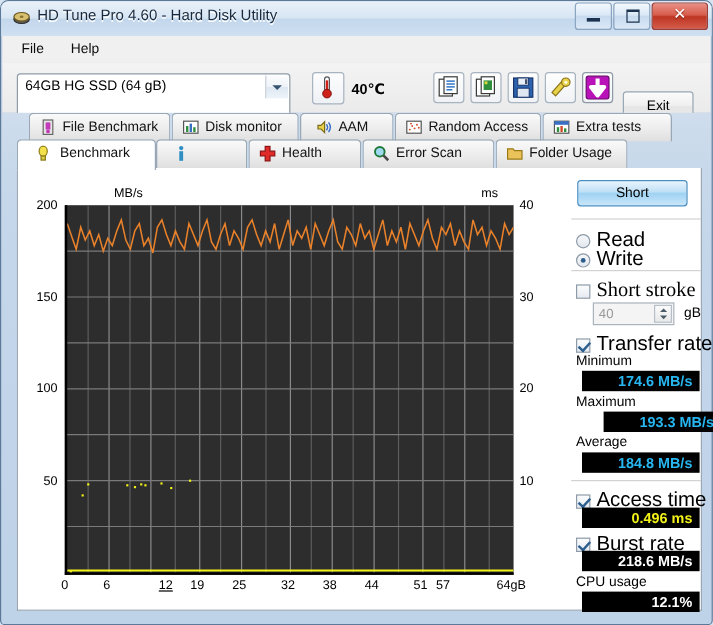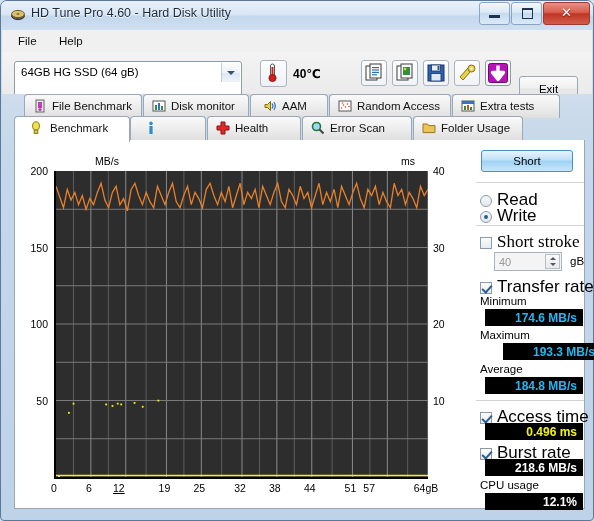--- a/index.html
+++ b/index.html
@@ -464,21 +464,21 @@
             <rect x="85.80625" y="234.82" width="1.8" height="1.8" fill="#f2f219"></rect>
             <rect x="101.50000000000001" y="228.7" width="1.8" height="1.8" fill="#f2f219"></rect>
             <rect x="2.10625" y="304.435" width="1.8" height="1.8" fill="#f2f219"></rect>
             <line x1="0" y1="304.47" x2="372" y2="304.47" stroke="#f2f219" stroke-width="1.6"></line>
           </svg>
       </div>
 
       <div id="xticks">
           <div class="axlabel" style="left: 17px; top: 342px; width: 44px; text-align: center;">0</div>
           <div class="axlabel" style="left: 51.875px; top: 342px; width: 44px; text-align: center;">6</div>
-          <div class="axlabel" style="left: 98px; top: 342px; width: 44px; text-align: left; text-decoration: underline;">12</div>
+          <div class="axlabel" style="left: 85px; top: 342px; width: 44px; text-align: right; text-decoration: underline;">12</div>
           <div class="axlabel" style="left: 127.438px; top: 342px; width: 44px; text-align: center;">19</div>
           <div class="axlabel" style="left: 162.312px; top: 342px; width: 44px; text-align: center;">25</div>
           <div class="axlabel" style="left: 203px; top: 342px; width: 44px; text-align: center;">32</div>
           <div class="axlabel" style="left: 237.875px; top: 342px; width: 44px; text-align: center;">38</div>
           <div class="axlabel" style="left: 272.75px; top: 342px; width: 44px; text-align: center;">44</div>
           <div class="axlabel" style="left: 313.438px; top: 342px; width: 44px; text-align: center;">51</div>
           <div class="axlabel" style="left: 348.312px; top: 342px; width: 44px; ">57</div>
           <div class="axlabel" style="left: 389px; top: 342px; width: 44px; text-align: center;">64gB</div>
         </div>
 

